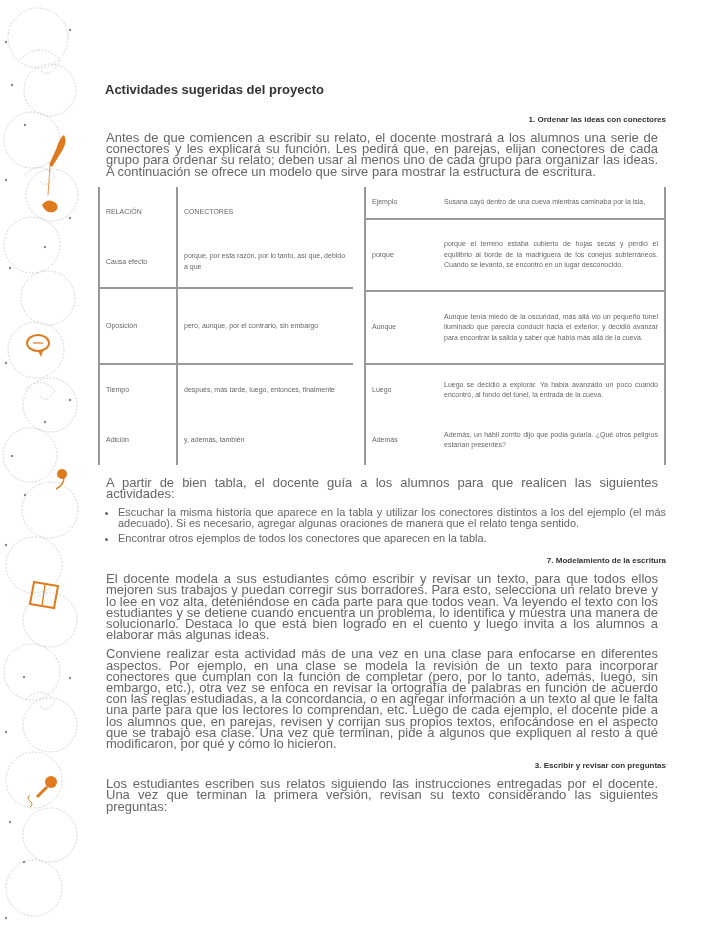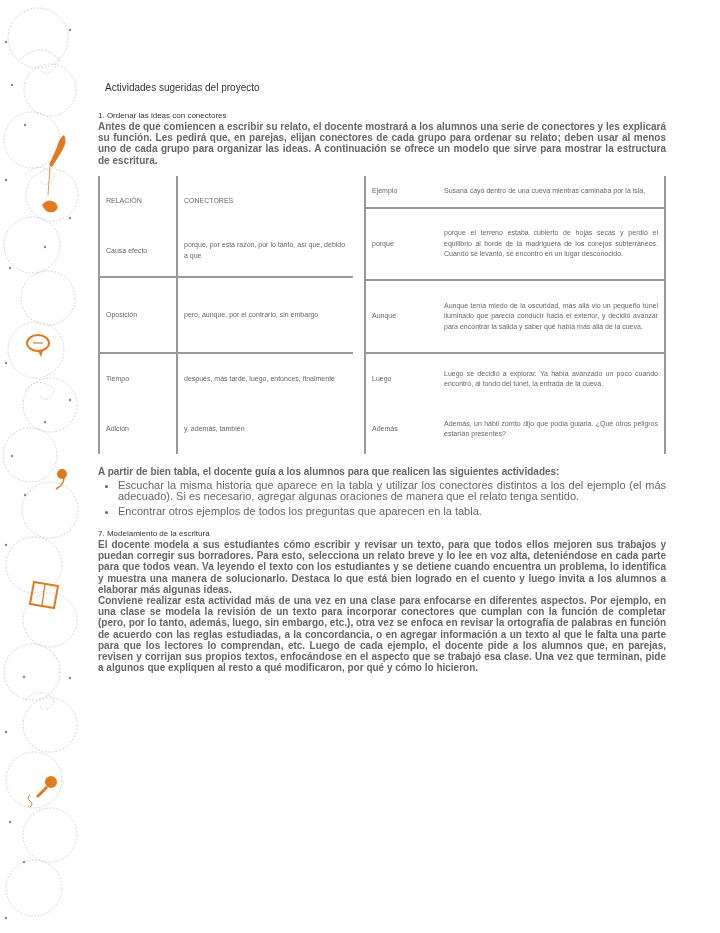--- a/index.html
+++ b/index.html
@@ -3,23 +3,23 @@
   <meta charset="utf-8">
   <style>
     html, body { margin: 0; padding: 0; }
     body {
       width: 720px; height: 933px; position: relative; overflow: hidden;
       background: #ffffff; color: #555;
       font-family: "Liberation Sans", sans-serif;
     }
     .border-deco { position: absolute; left: 0; top: 0; width: 90px; height: 933px; }
     .page { position: absolute; left: 98px; top: 82px; width: 568px; }
-    .doc-title { font-size: 10px; font-weight: normal; color: #333; margin: 0 0 18px 7px; }
-    h2 { font-size: 8px; font-weight: normal; color: #333; margin: 0 0 1px 0; }
-    p { font-size: 10px; line-height: 11.2px; margin: 0; text-align: justify; color: #666; font-weight: bold; }
+    .doc-title { font-size: 13px; font-weight: bold; color: #333; margin: 0 0 18px 7px; }
+    h2 { font-size: 8px; font-weight: bold; color: #333; margin: 0 0 1px 0; text-align: right; }
+    p { font-size: 13px; line-height: 11.2px; margin: 8px; text-align: justify; color: #666; }
     .sec { margin-bottom: 12px; }
     .tables { display: flex; justify-content: space-between; margin: 10px 0 12px 0; }
     table { border-collapse: collapse; font-size: 7px; color: #666; }
     td { vertical-align: middle; padding: 3px 6px; line-height: 10.5px; }
     .t1 { width: 255px; border-left: 2px solid #999; }
     .t1 td.rel { width: 64px; border-right: 2px solid #999; }
     .t1 tr.sep td { border-bottom: 2px solid #999; }
     .t1 tr td { height: 44px; }
     .t2 { width: 302px; border-left: 2px solid #999; border-right: 2px solid #999; }
     .t2 td.lab { width: 60px; }
@@ -162,23 +162,27 @@
           <td class="lab">Además</td>
           <td class="ex">Además, un hábil zorrito dijo que podía guiarla. ¿Qué otros peligros estarían presentes?</td>
         </tr>
       </tbody>
         </table>
     </div>
 
     <p>A partir de bien tabla, el docente guía a los alumnos para que realicen las siguientes actividades:</p>
     <ul>
       <li>Escuchar la misma historia que aparece en la tabla y utilizar los conectores distintos a los del ejemplo (el más adecuado). Si es necesario, agregar algunas oraciones de manera que el relato tenga sentido.</li>
-      <li>Encontrar otros ejemplos de todos los preguntas que aparecen en la tabla.</li>
+      <li>Encontrar otros ejemplos de todos los conectores que aparecen en la tabla.</li>
     </ul>
   </div>
 
   <div class="sec">
     <h2>7. Modelamiento de la escritura</h2>
     <p>El docente modela a sus estudiantes cómo escribir y revisar un texto, para que todos ellos mejoren sus trabajos y puedan corregir sus borradores. Para esto, selecciona un relato breve y lo lee en voz alta, deteniéndose en cada parte para que todos vean. Va leyendo el texto con los estudiantes y se detiene cuando encuentra un problema, lo identifica y muestra una manera de solucionarlo. Destaca lo que está bien logrado en el cuento y luego invita a los alumnos a elaborar más algunas ideas.</p>
     <p>Conviene realizar esta actividad más de una vez en una clase para enfocarse en diferentes aspectos. Por ejemplo, en una clase se modela la revisión de un texto para incorporar conectores que cumplan con la función de completar (pero, por lo tanto, además, luego, sin embargo, etc.), otra vez se enfoca en revisar la ortografía de palabras en función de acuerdo con las reglas estudiadas, a la concordancia, o en agregar información a un texto al que le falta una parte para que los lectores lo comprendan, etc. Luego de cada ejemplo, el docente pide a los alumnos que, en parejas, revisen y corrijan sus propios textos, enfocándose en el aspecto que se trabajó esa clase. Una vez que terminan, pide a algunos que expliquen al resto a qué modificaron, por qué y cómo lo hicieron.</p>
   </div>
 
+  <div class="sec">
+    <h2>3. Escribir y revisar con preguntas</h2>
+    <p>Los estudiantes escriben sus relatos siguiendo las instrucciones entregadas por el docente. Una vez que terminan la primera versión, revisan su texto considerando las siguientes preguntas:</p>
+  </div>
 </div>
 
 </body></html>

